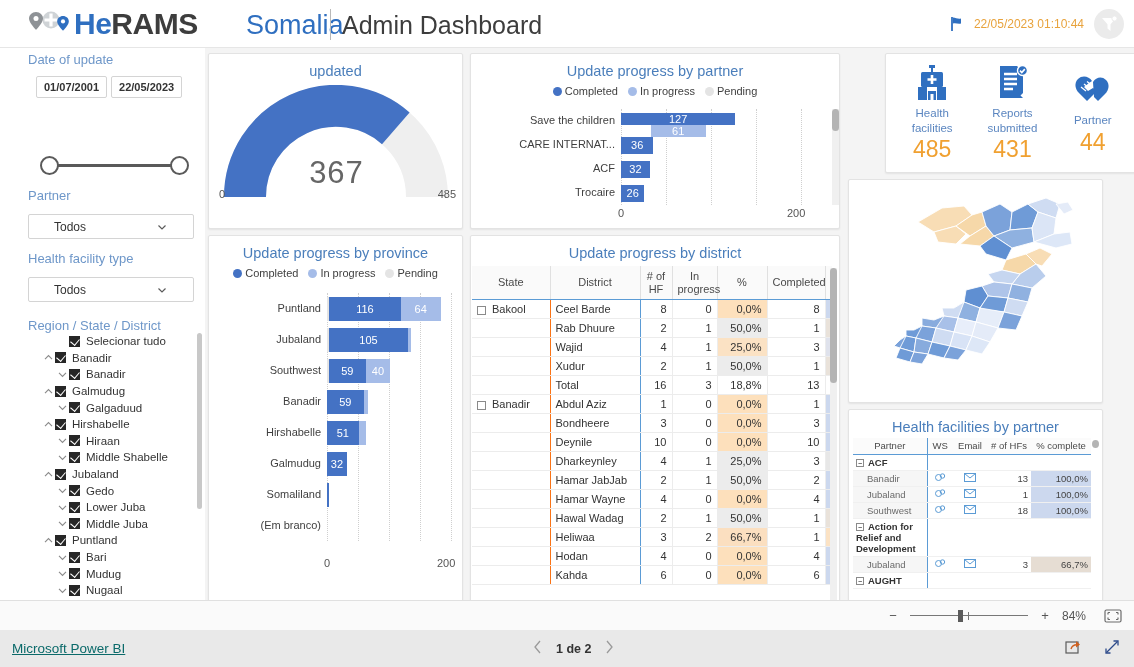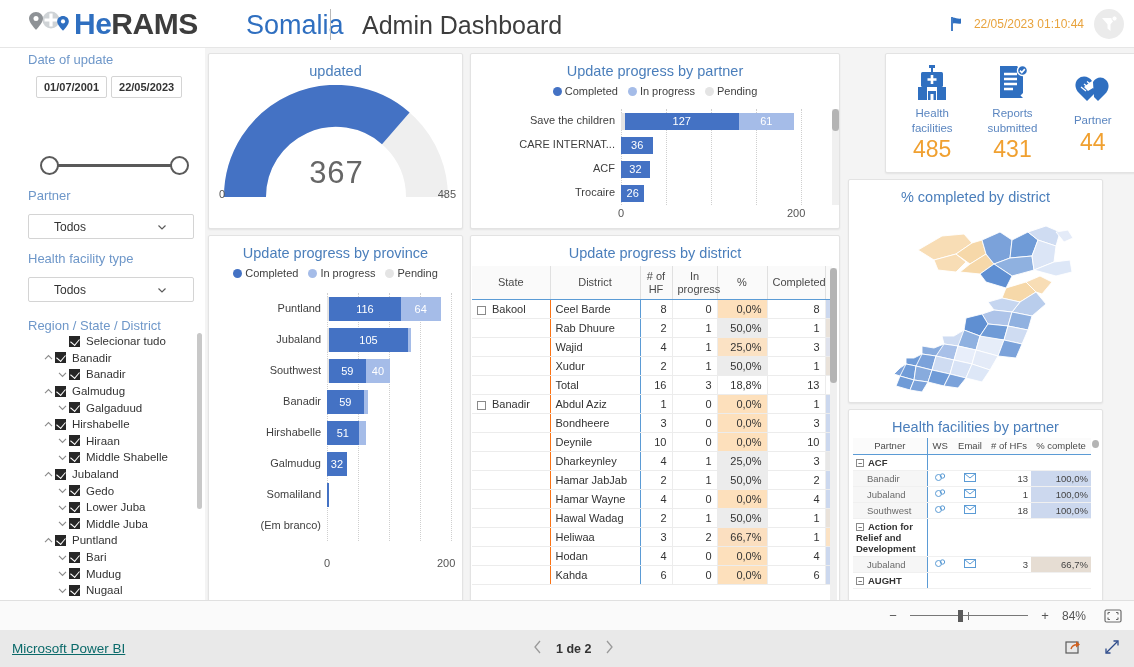--- a/index.html
+++ b/index.html
@@ -22,21 +22,21 @@
     font-size: 30px; font-weight: bold; color: #3d3d3d;
     letter-spacing: -0.5px; white-space: nowrap;
   }
   #brand-text .he { color: #2f6fc0; }
   #brand-country {
     position: absolute; left: 246px; top: 10px;
     font-size: 27px; color: #2f6fc0; white-space: nowrap;
   }
   #brand-sep { position: absolute; left: 330px; top: 9px; width: 1px; height: 31px; background: #b9b9b9; }
   #brand-sub {
-    position: absolute; left: 362px; top: 11px;
+    position: absolute; left: 342px; top: 11px;
     font-size: 25px; color: #3d3d3d; white-space: nowrap;
   }
   #hdr-right { position: absolute; right: 10px; top: 0; height: 48px; display: flex; align-items: center; gap: 10px; }
   #hdr-flag-icon { width: 14px; height: 16px; }
   #hdr-timestamp { font-size: 12px; color: #e8a33d; white-space: nowrap; }
   #hdr-filter-icon {
     width: 30px; height: 30px; border-radius: 50%; background: #ebebeb;
     display: flex; align-items: center; justify-content: center;
   }
 
@@ -492,21 +492,21 @@
             <span>Pending</span>
           </span>
       </div>
       <div class="hbar-chart" id="partner-bars" style="width:370px;height:130px;">
           <div class="gridline" style="left: 150px; top: 12px; height: 96px;"></div>
           <div class="gridline" style="left: 195px; top: 12px; height: 96px;"></div>
           <div class="gridline" style="left: 240px; top: 12px; height: 96px;"></div>
           <div class="gridline" style="left: 285px; top: 12px; height: 96px;"></div>
           <div class="gridline" style="left: 330px; top: 12px; height: 96px;"></div>
           <div class="hbar-cat" style="left: 2px; width: 142px; top: 17px;">Save the children</div>
-          <div class="hbar-row" style="left: 150px; top: 15.5px; height: 17px;">
+          <div class="hbar-row" style="left: 150px; top: 15.5px; height: 17px; flex-direction: column;">
             <div class="seg pending" style="width: 3.6px;"></div>
             <div class="seg completed" style="width: 114.3px;">127</div>
             <div class="seg inprogress" style="width: 54.9px;">61</div>
           </div>
           <div class="hbar-cat" style="left: 2px; width: 142px; top: 41px;">CARE INTERNAT...</div>
           <div class="hbar-row" style="left: 150px; top: 39.5px; height: 17px;">
             <div class="seg completed" style="width: 32.4px;">36</div>
           </div>
           <div class="hbar-cat" style="left: 2px; width: 142px; top: 65px;">ACF</div>
           <div class="hbar-row" style="left: 150px; top: 63.5px; height: 17px;">
@@ -825,21 +825,20 @@
       </div>
       <div class="vscroll" style="right:2px; top:32px; width:7px; height:360px;">
         <div class="thumb" style="height:115px;"></div>
       </div>
       <div class="hscroll" style="left:4px; bottom:4px; width:358px;">
         <div class="thumb" style="width:300px;"></div>
       </div>
     </div>
 
     <div class="panel" id="map-panel">
-      <div class="panel-title">% completed by district</div>
       <svg id="map-svg" width="232" height="186" viewBox="0 0 232 186">
         <g stroke="#ffffff" stroke-width="0.9">
 
           <path d="M58 40 L82 26 L104 24 L112 33 L96 44 L74 50 Z" fill="#f8ddb5"></path>
           <path d="M74 50 L96 44 L106 52 L96 62 L78 60 Z" fill="#f8ddb5"></path>
           <path d="M96 44 L112 33 L122 30 L126 44 L110 54 Z" fill="#f6d8a9"></path>
           <path d="M110 54 L126 44 L134 54 L120 64 L100 62 Z" fill="#f6d8a9"></path>
           <path d="M122 30 L140 22 L152 30 L150 48 L134 54 L126 44 Z" fill="#7ba2da"></path>
           <path d="M152 30 L168 22 L178 30 L172 46 L150 48 Z" fill="#6f9bd7"></path>
           <path d="M150 48 L172 46 L174 60 L152 66 L134 54 Z" fill="#8fb1e0"></path>

